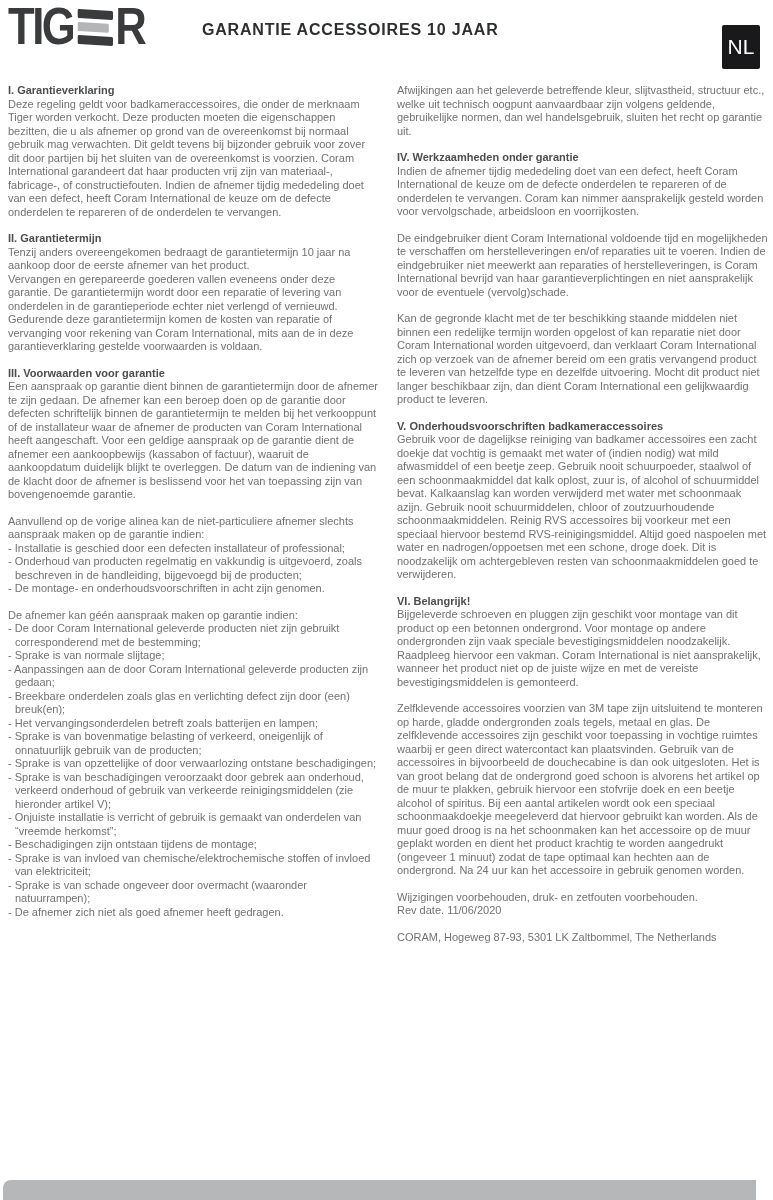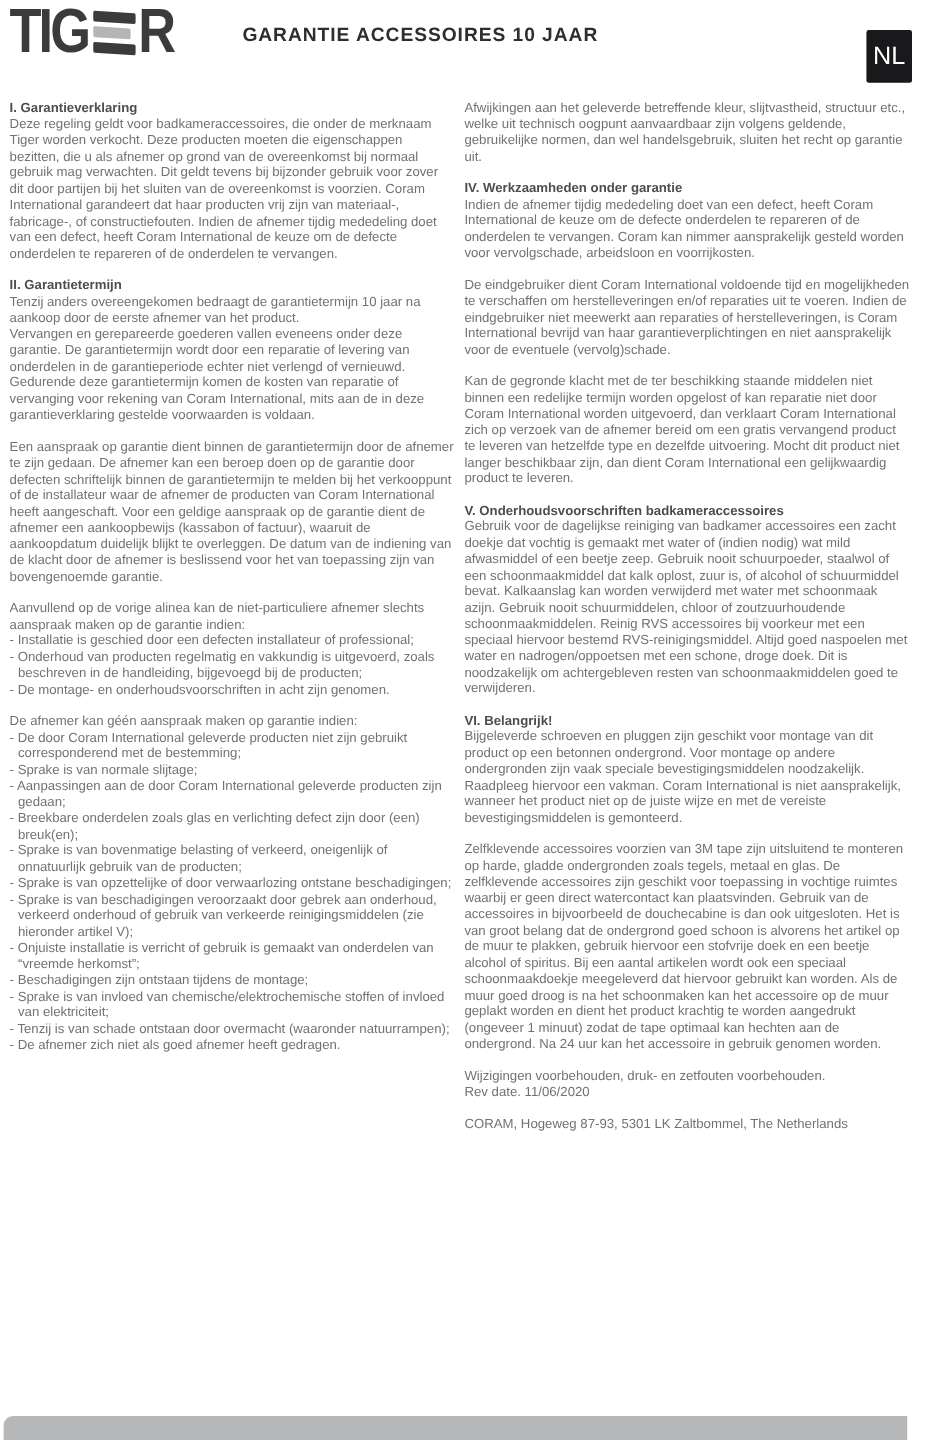--- a/index.html
+++ b/index.html
@@ -45,21 +45,21 @@
   }
   .lang-badge{
     position:absolute;left:722px;top:5px;width:38px;height:44px;
     background:var(--badge-bg);color:var(--badge-text);
     display:flex;align-items:center;justify-content:center;
     font-size:21px;font-weight:400;border-radius:2px;letter-spacing:0;margin-top:20px;
   }
   
   .columns{
     position:absolute;top:84px;left:8px;width:760px;
-    display:flex;gap:8px;
+    display:flex;gap:18px;
     font-size:11px;line-height:13.5px;
   }
   .col{width:371px;}
   .heading{font-weight:700;color:var(--heading-text);margin:0;}
   .para{margin:0 0 13px 0;}
   .para.tight{margin-bottom:0;}
   .pline{display:block;}
   .list{margin:0 0 13px 0;}
   .list-item{padding-left:7px;text-indent:-7px;}
   
@@ -96,46 +96,48 @@
       <div class="heading">I. Garantieverklaring</div>
       <div class="para">
         <div class="pline">Deze regeling geldt voor badkameraccessoires, die onder de merknaam Tiger worden verkocht. Deze producten moeten die eigenschappen bezitten, die u als afnemer op grond van de overeenkomst bij normaal gebruik mag verwachten. Dit geldt tevens bij bijzonder gebruik voor zover dit door partijen bij het sluiten van de overeenkomst is voorzien. Coram International garandeert dat haar producten vrij zijn van materiaal-, fabricage-, of constructiefouten. Indien de afnemer tijdig mededeling doet van een defect, heeft Coram International de keuze om de defecte onderdelen te repareren of de onderdelen te vervangen.</div>
       </div>
       <div class="heading">II. Garantietermijn</div>
       <div class="para">
         <div class="pline">Tenzij anders overeengekomen bedraagt de garantietermijn 10 jaar na aankoop door de eerste afnemer van het product.</div>
         <div class="pline">Vervangen en gerepareerde goederen vallen eveneens onder deze garantie. De garantietermijn wordt door een reparatie of levering van onderdelen in de garantieperiode echter niet verlengd of vernieuwd.</div>
         <div class="pline">Gedurende deze garantietermijn komen de kosten van reparatie of vervanging voor rekening van Coram International, mits aan de in deze garantieverklaring gestelde voorwaarden is voldaan.</div>
       </div>
+      <div class="heading">III. Voorwaarden voor garantie</div>
       <div class="para">
         <div class="pline">Een aanspraak op garantie dient binnen de garantietermijn door de afnemer te zijn gedaan. De afnemer kan een beroep doen op de garantie door defecten schriftelijk binnen de garantietermijn te melden bij het verkooppunt of de installateur waar de afnemer de producten van Coram International heeft aangeschaft. Voor een geldige aanspraak op de garantie dient de afnemer een aankoopbewijs (kassabon of factuur), waaruit de aankoopdatum duidelijk blijkt te overleggen. De datum van de indiening van de klacht door de afnemer is beslissend voor het van toepassing zijn van bovengenoemde garantie.</div>
       </div>
       <div class="para tight">
         <div class="pline">Aanvullend op de vorige alinea kan de niet-particuliere afnemer slechts aanspraak maken op de garantie indien:</div>
       </div>
       <div class="list">
         <div class="list-item">- Installatie is geschied door een defecten installateur of professional;</div>
         <div class="list-item">- Onderhoud van producten regelmatig en vakkundig is uitgevoerd, zoals beschreven in de handleiding, bijgevoegd bij de producten;</div>
         <div class="list-item">- De montage- en onderhoudsvoorschriften in acht zijn genomen.</div>
       </div>
       <div class="para tight">
         <div class="pline">De afnemer kan géén aanspraak maken op garantie indien:</div>
       </div>
       <div class="list">
         <div class="list-item">- De door Coram International geleverde producten niet zijn gebruikt corresponderend met de bestemming;</div>
         <div class="list-item">- Sprake is van normale slijtage;</div>
         <div class="list-item">- Aanpassingen aan de door Coram International geleverde producten zijn gedaan;</div>
         <div class="list-item">- Breekbare onderdelen zoals glas en verlichting defect zijn door (een) breuk(en);</div>
+        <div class="list-item">- Het vervangingsonderdelen betreft zoals batterijen en lampen;</div>
         <div class="list-item">- Sprake is van bovenmatige belasting of verkeerd, oneigenlijk of onnatuurlijk gebruik van de producten;</div>
         <div class="list-item">- Sprake is van opzettelijke of door verwaarlozing ontstane beschadigingen;</div>
         <div class="list-item">- Sprake is van beschadigingen veroorzaakt door gebrek aan onderhoud, verkeerd onderhoud of gebruik van verkeerde reinigingsmiddelen (zie hieronder artikel V);</div>
         <div class="list-item">- Onjuiste installatie is verricht of gebruik is gemaakt van onderdelen van “vreemde herkomst”;</div>
         <div class="list-item">- Beschadigingen zijn ontstaan tijdens de montage;</div>
         <div class="list-item">- Sprake is van invloed van chemische/elektrochemische stoffen of invloed van elektriciteit;</div>
-        <div class="list-item">- Tenzij is van schade ontstaan door overmacht (waaronder natuurrampen);</div>
+        <div class="list-item">- Sprake is van schade ongeveer door overmacht (waaronder natuurrampen);</div>
         <div class="list-item">- De afnemer zich niet als goed afnemer heeft gedragen.</div>
       </div>
     </div>
   <div class="col">
       <div class="para">
         <div class="pline">Afwijkingen aan het geleverde betreffende kleur, slijtvastheid, structuur etc., welke uit technisch oogpunt aanvaardbaar zijn volgens geldende, gebruikelijke normen, dan wel handelsgebruik, sluiten het recht op garantie uit.</div>
       </div>
       <div class="heading">IV. Werkzaamheden onder garantie</div>
       <div class="para">
         <div class="pline">Indien de afnemer tijdig mededeling doet van een defect, heeft Coram International de keuze om de defecte onderdelen te repareren of de onderdelen te vervangen. Coram kan nimmer aansprakelijk gesteld worden voor vervolgschade, arbeidsloon en voorrijkosten.</div>

